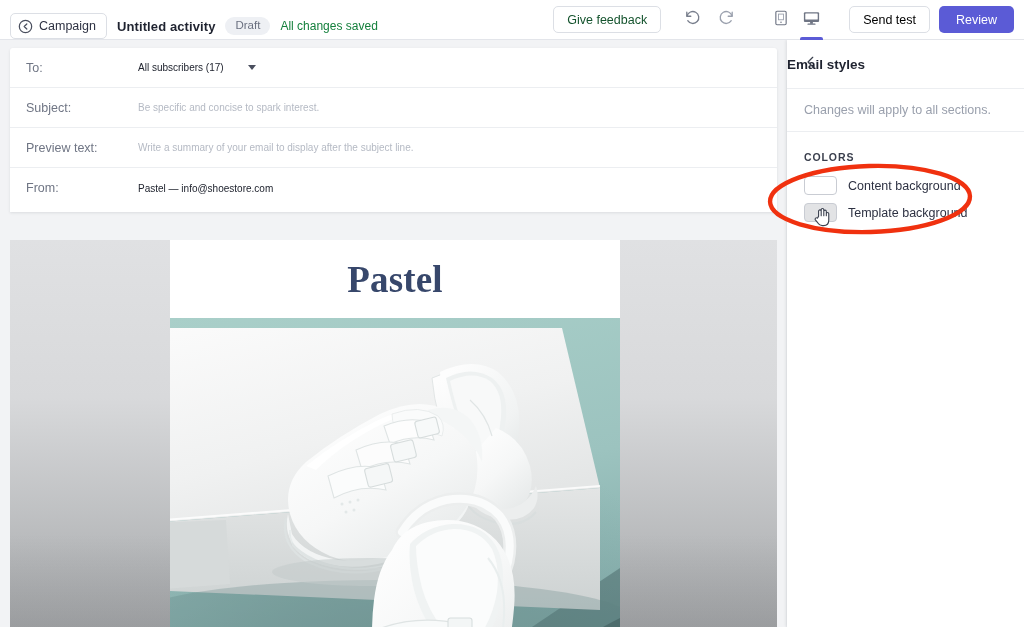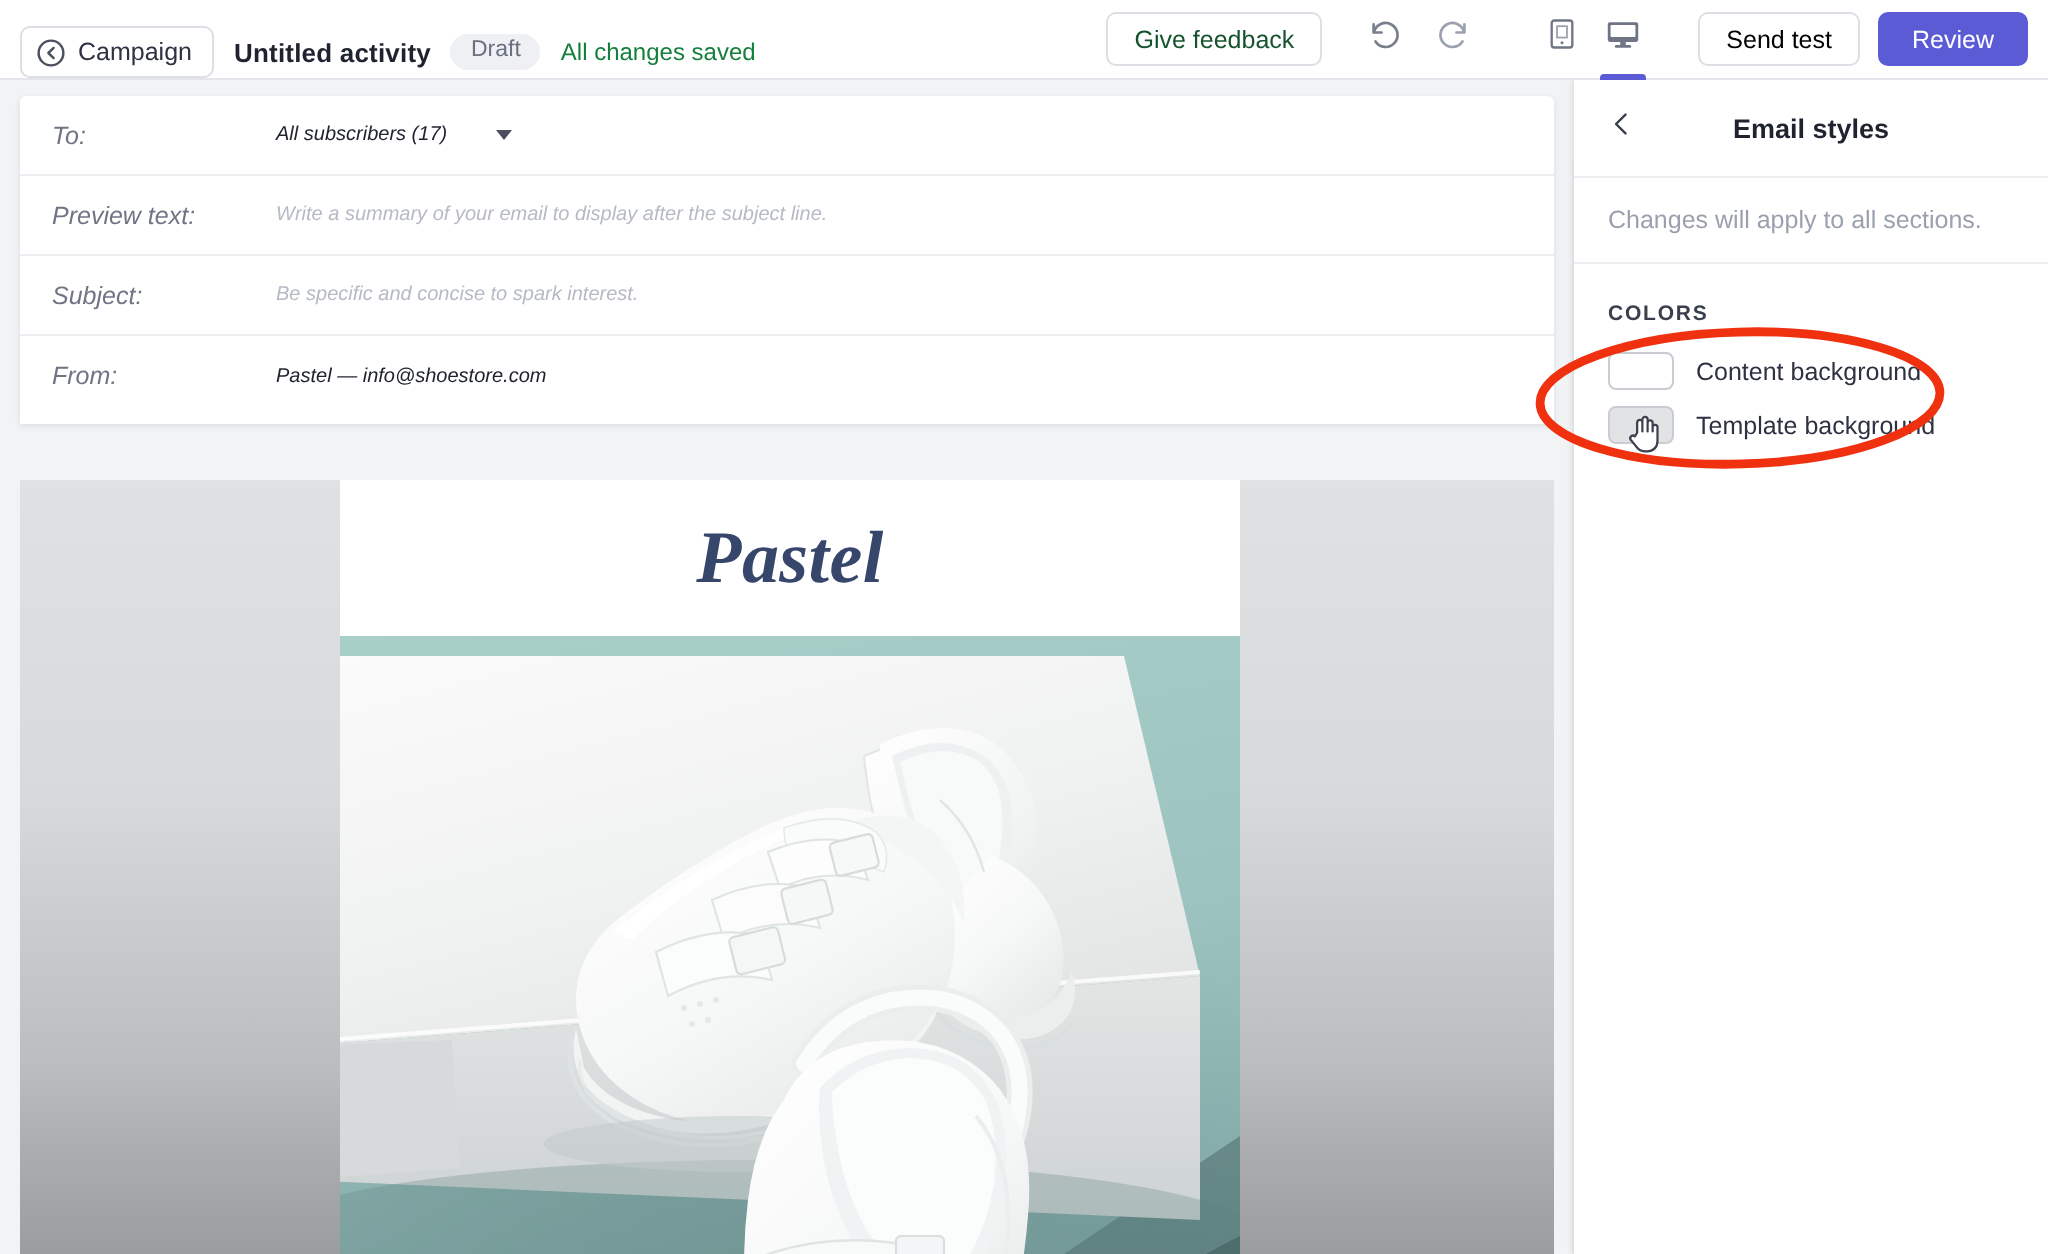--- a/index.html
+++ b/index.html
@@ -82,21 +82,21 @@
   
   .workspace {
     position: absolute; left: 0; top: 40px; width: 1024px; height: 587px;
     background: #f2f3f5;
     overflow: hidden;
   }
 
   
   .editor-col {
     position: absolute; left: 10px; top: 8px;
-    width: 767px; height: 579px; font-style: italic;
+    width: 767px; height: 579px;
   }
 
   
   .meta-card {
     position: absolute; left: 0; top: 0; width: 767px; height: 164px;
     background: #ffffff;
     border-radius: 3px 3px 0 0;
     box-shadow: 0 1px 3px rgba(20,25,40,0.10);
     z-index: 5;
   }
@@ -156,21 +156,21 @@
     background: #eceef1;
   }
   .sidebar {
     position: absolute; right: 0; top: 40px; width: 237px; height: 587px;
     background: #ffffff;
     box-shadow: -1px 0 3px rgba(20,25,40,0.10);
     z-index: 20;
   }
   .sb-header {
     position: relative; height: 49px;
-    display: flex; align-items: center; justify-content: center;
+    display: flex; align-items: center; justify-content: flex-start;
     border-bottom: 1px solid #eceef1;
   }
   .sb-back {
     position: absolute; left: 13px; top: 50%; transform: translateY(-50%);
     width: 22px; height: 22px; display: flex; align-items: center; justify-content: center;
     cursor: pointer;
   }
   .sb-title { font-size: 13.5px; font-weight: bold; color: #1f2330; }
   .sb-note {
     height: 43px; display: flex; align-items: center;
@@ -283,27 +283,27 @@
 
         <div class="meta-row">
           <span class="meta-label">To:</span>
           <span class="meta-value">
             <span>All subscribers (17)</span>
             <span class="caret-down"></span>
           </span>
         </div>
 
         <div class="meta-row">
+          <span class="meta-label">Subject:</span>
+          <span class="meta-value placeholder">Be specific and concise to spark interest.</span>
+        </div>
+
+        <div class="meta-row">
           <span class="meta-label">Preview text:</span>
           <span class="meta-value placeholder">Write a summary of your email to display after the subject line.</span>
-        </div>
-
-        <div class="meta-row">
-          <span class="meta-label">Subject:</span>
-          <span class="meta-value placeholder">Be specific and concise to spark interest.</span>
         </div>
 
         <div class="meta-row">
           <span class="meta-label">From:</span>
           <span class="meta-value">Pastel — info@shoestore.com</span>
         </div>
 
       </div>
 
       <div class="template-bg">

